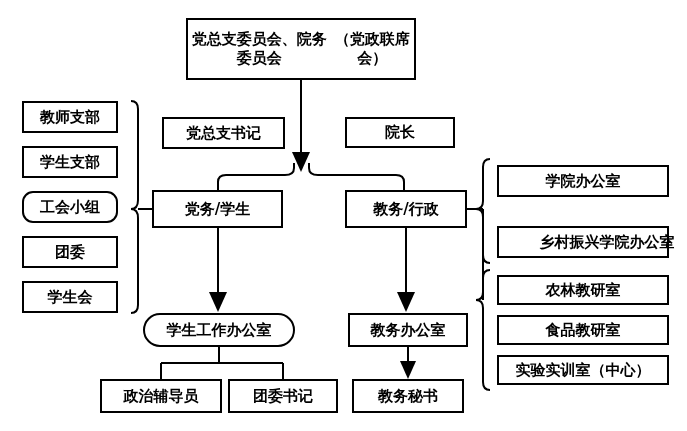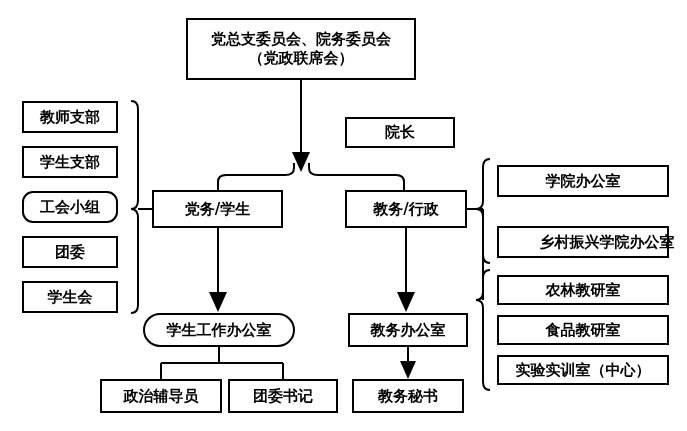--- a/index.html
+++ b/index.html
@@ -24,21 +24,21 @@
     align-items: center;
     justify-content: center;
     text-align: center;
     font-weight: bold;
     color: #000000;
     line-height: 1.25;
     white-space: nowrap;
   }
   .box.two-line {
     white-space: normal;
-    flex-direction: column;
+    flex-direction: row;
   }
   svg.lines {
     position: absolute;
     left: 0;
     top: 0;
     width: 687px;
     height: 431px;
     pointer-events: none;
   }
 </style>
@@ -102,20 +102,23 @@
              Q 483 300 483 308
              L 483 382
              Q 483 390 490 390" fill="none" stroke="#000000" stroke-width="2"></path>
   </svg>
 
   <div class="box two-line" style="left:186px; top:18px; width:230px; height:62px; font-size:15px;">
     <span>党总支委员会、院务委员会</span>
     <span>（党政联席会）</span>
   </div>
 
+  <div class="box" style="left:162px; top:117px; width:123px; height:32px; font-size:15px;">
+    <span>党总支书记</span>
+  </div>
 
   <div class="box" style="left:308px; top:117px; width:110px; height:31px; font-size:15px;margin-left:37px;">
     <span>院长</span>
   </div>
 
   <div class="box" style="left:152px; top:190px; width:131px; height:38px; font-size:15px;">
     <span>党务/学生</span>
   </div>
 
   <div class="box" style="left:345px; top:190px; width:122px; height:38px; font-size:15px;">

